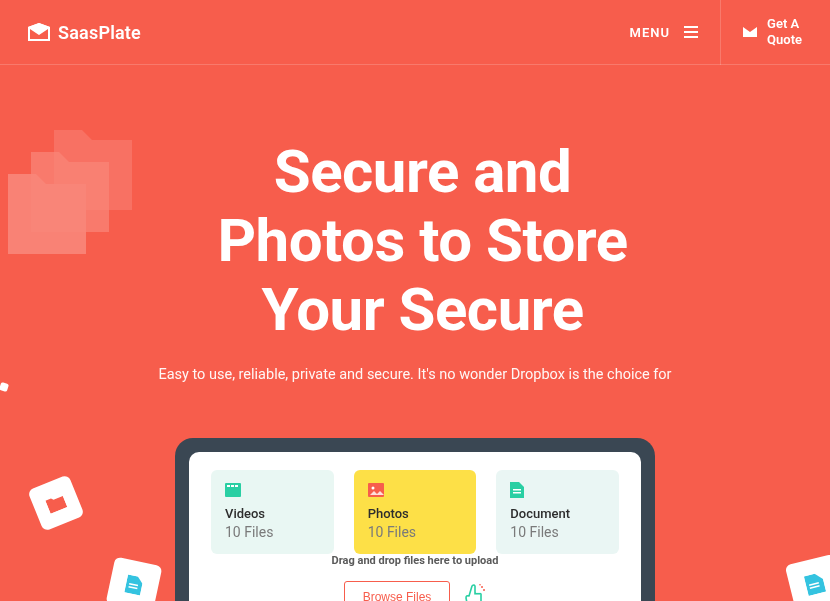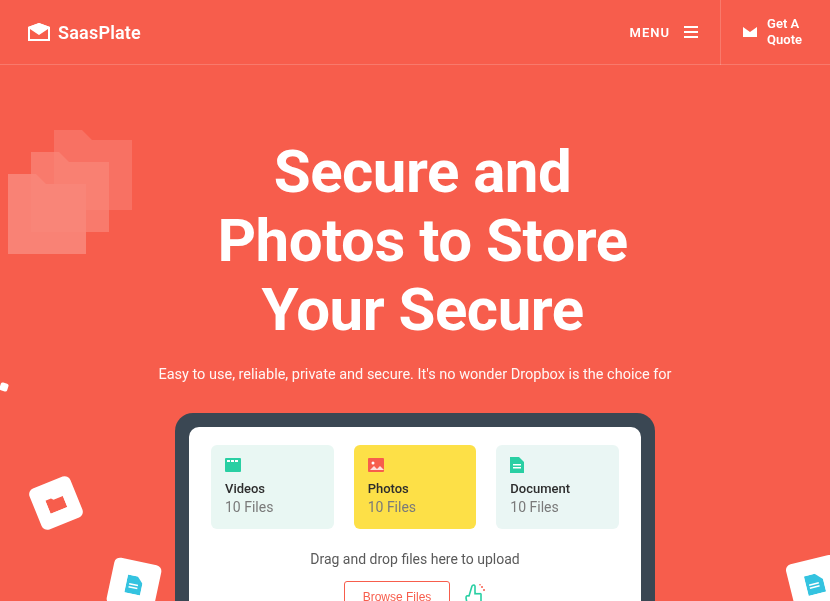--- a/index.html
+++ b/index.html
@@ -126,23 +126,23 @@
 }
 .card.videos { background: #e9f7f3; }
 .card.photos { background: #fde047; }
 .card.document { background: #eaf6f4; }
 .card-icon { width: 16px; height: 14px; margin-bottom: 10px; }
 .card-title { font-size: 13px; font-weight: 500; color: #2d2d2d; }
 .card-count { font-size: 14px; color: #7a7a7a; margin-top: 3px; }
 
 .drop-text {
   text-align: center;
-  font-size: 14px;
+  font-size: 11px;
   color: #5a5a5a;
-  margin-top: 22px;
+  font-weight: bold;
 }
 .browse-row {
   display: flex;
   justify-content: center;
   align-items: center;
   gap: 14px;
   margin-top: 14px;
 }
 .browse-btn {
   border: 1px solid #f75d4c;

